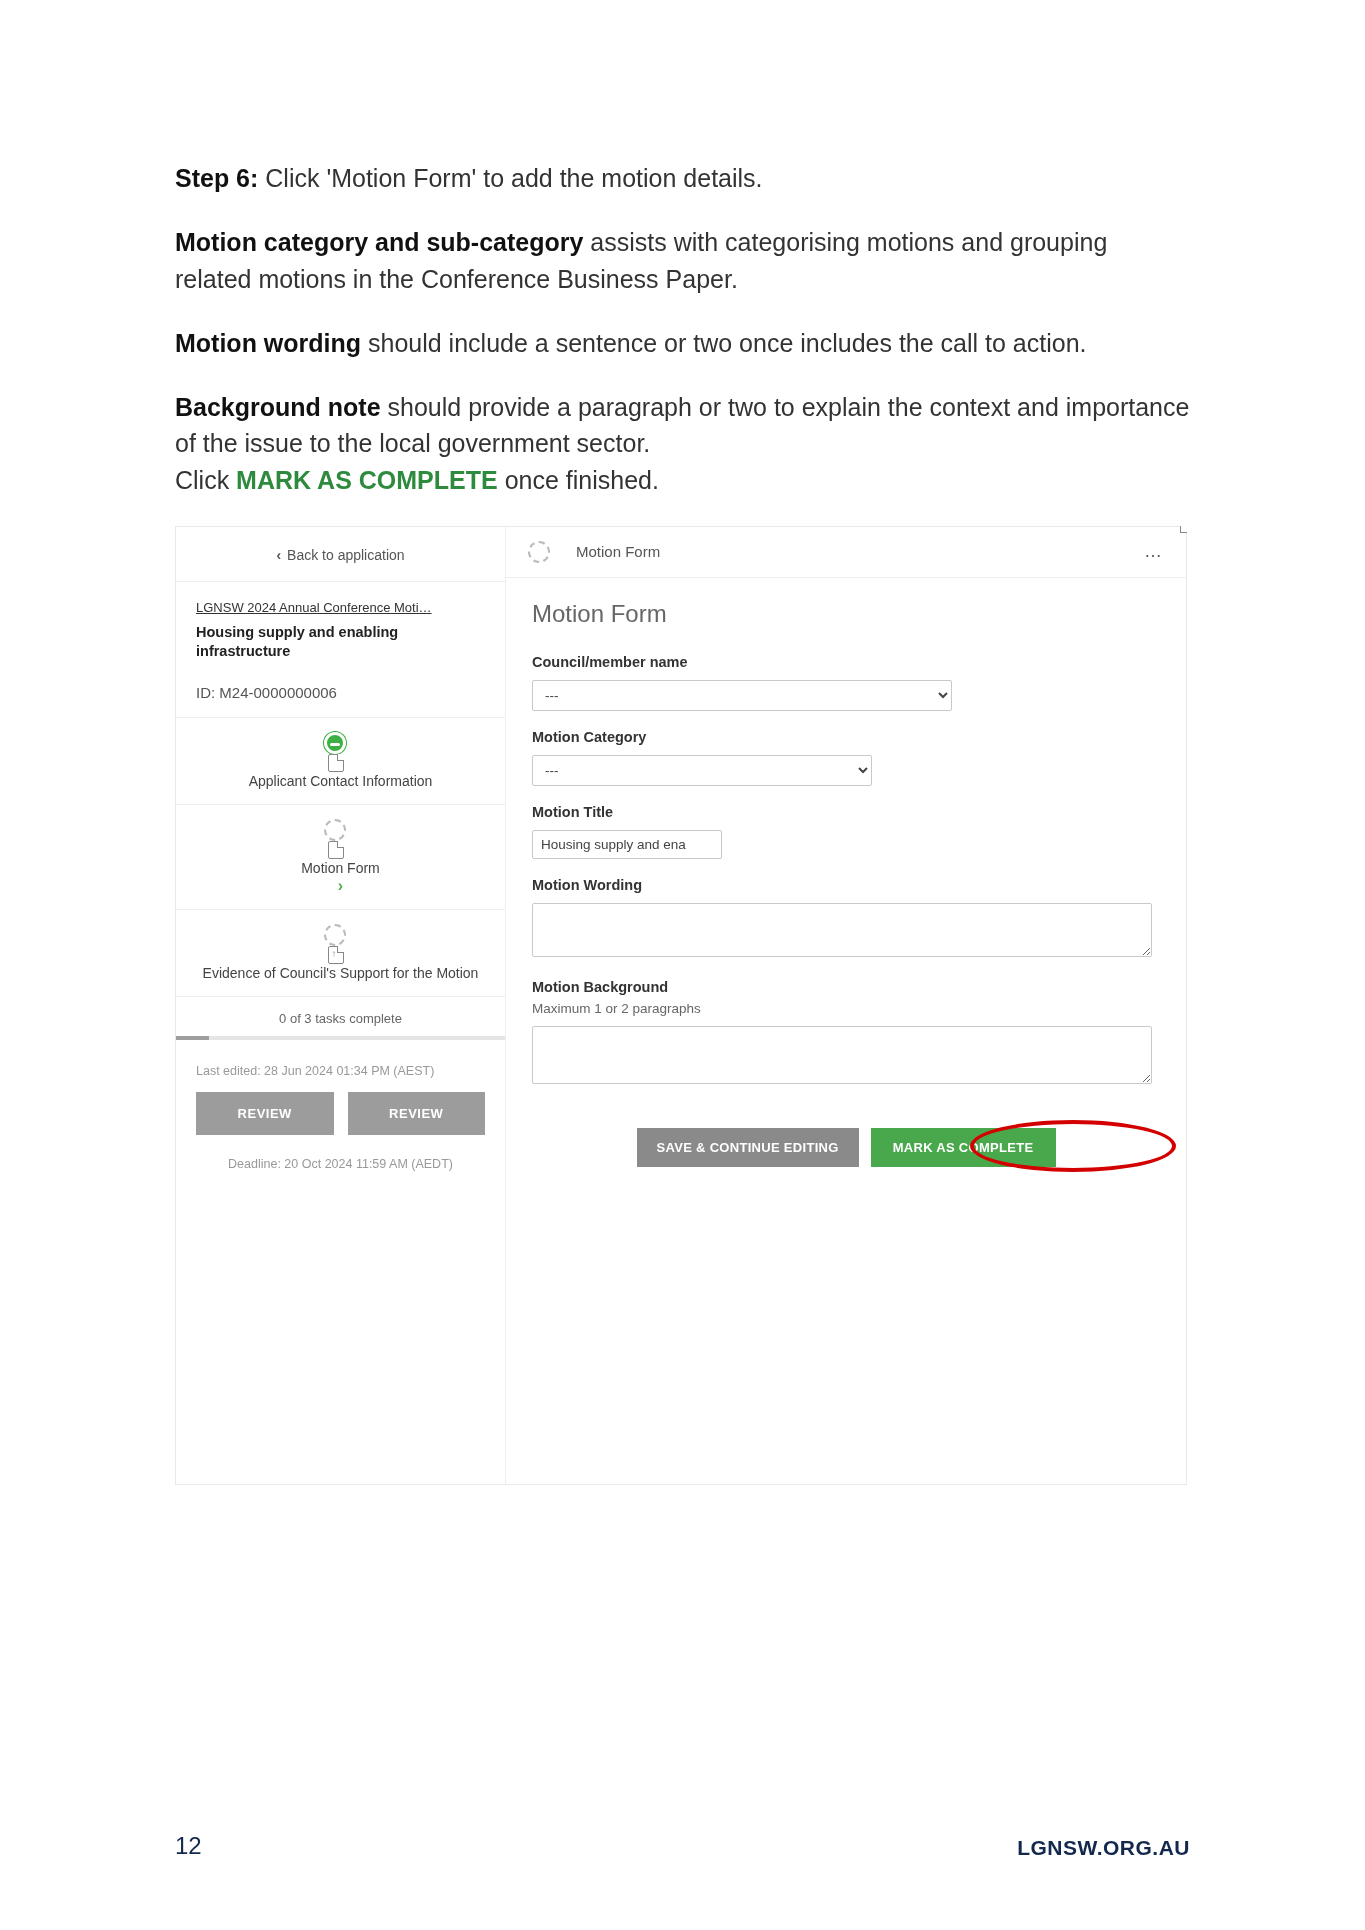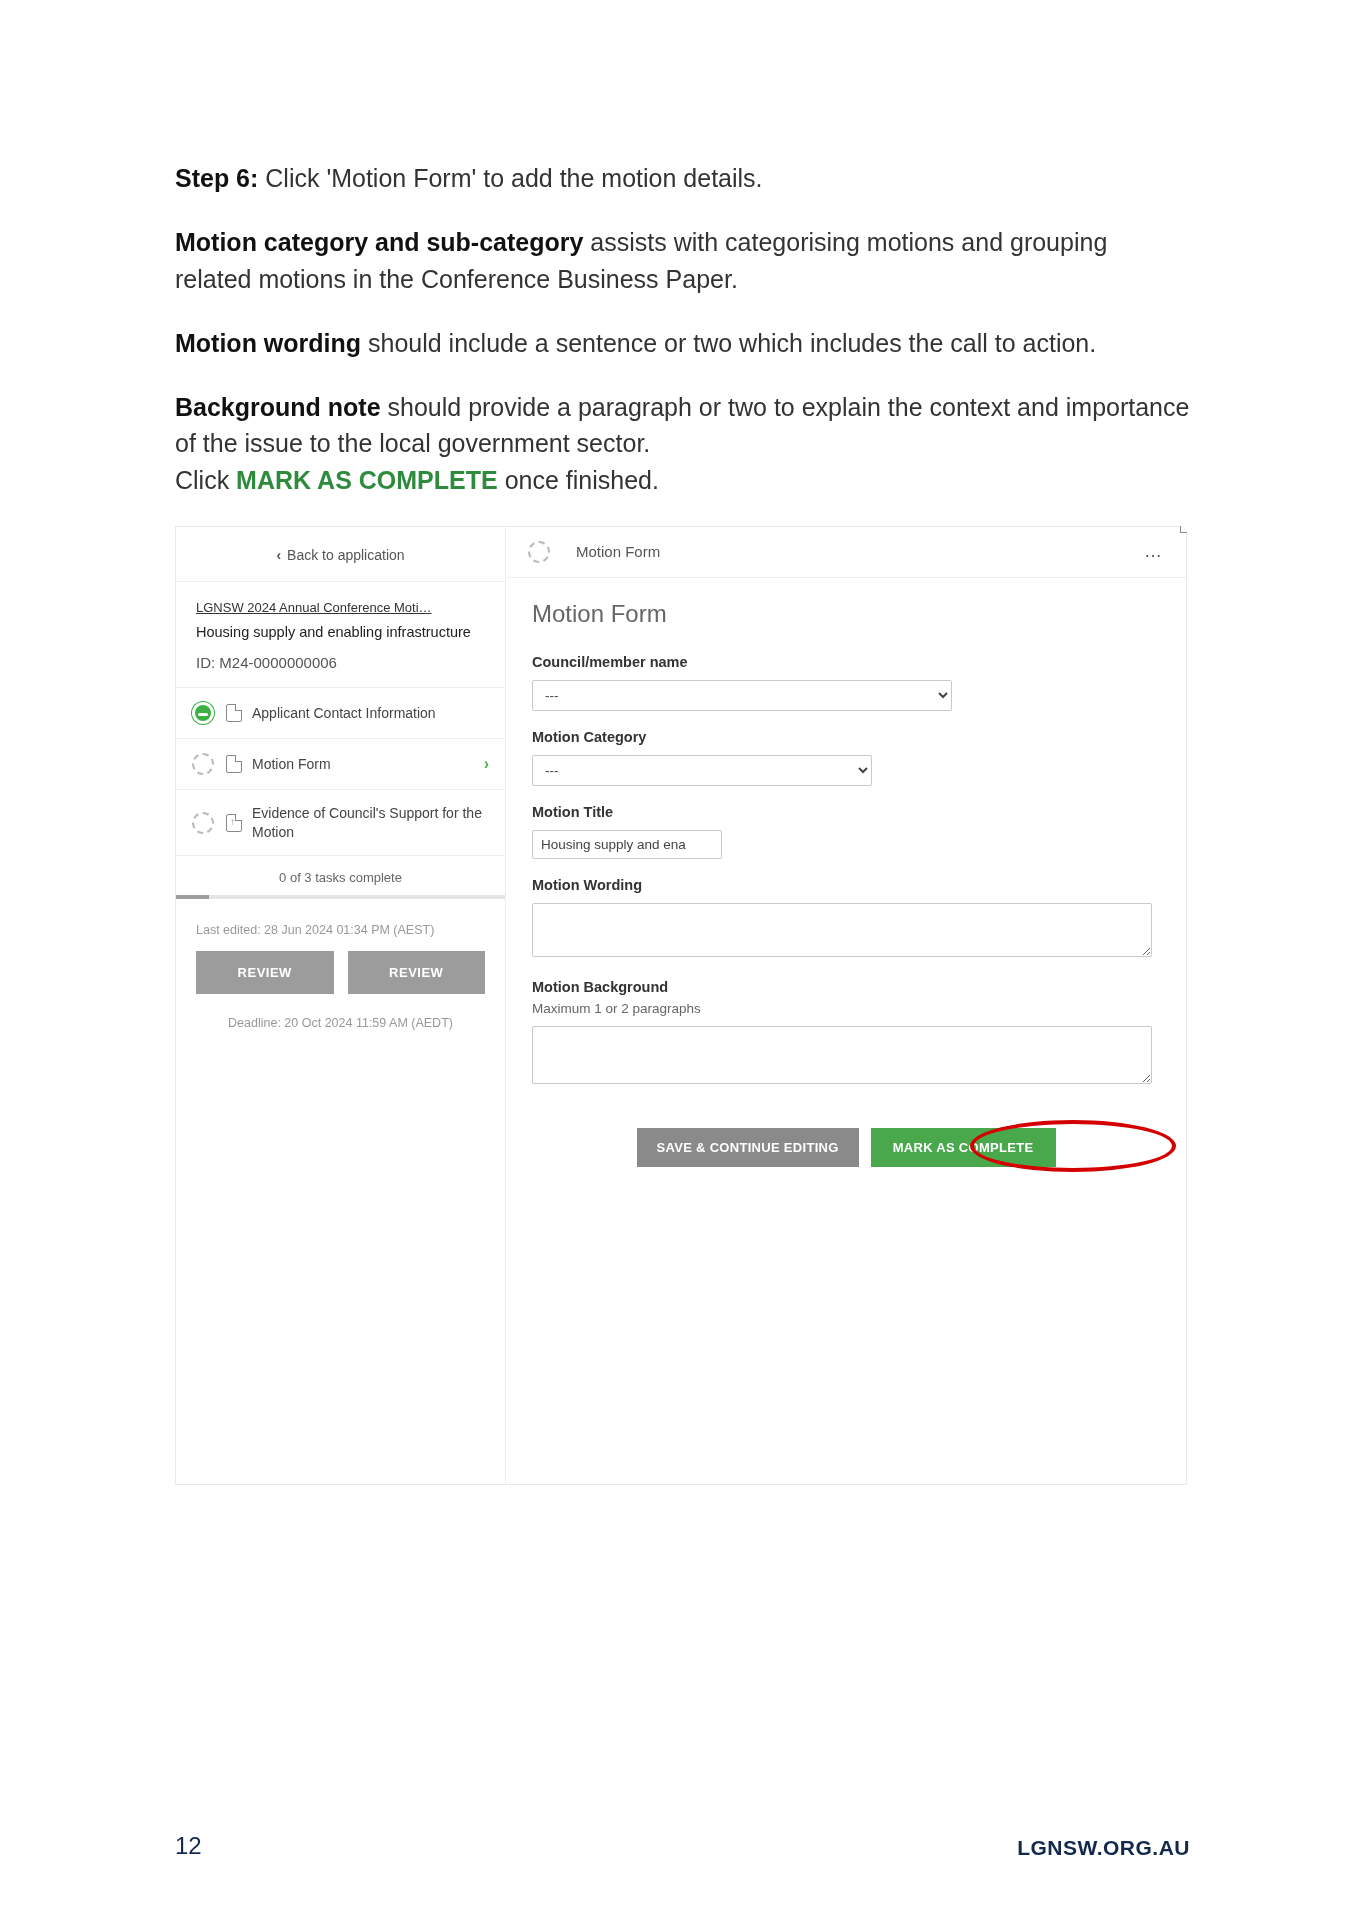--- a/index.html
+++ b/index.html
@@ -56,37 +56,38 @@
   }
   .conf-link {
     font-size: 13px;
     color: #333;
     text-decoration: underline;
     display: block;
     margin-bottom: 8px;
   }
   .app-title {
     font-size: 14.5px;
-    font-weight: 400;
+    font-weight: 700;
     color: #222;
     line-height: 1.35;
-    margin-bottom: 12px;
+    margin-bottom: 22px;
   }
   .app-id {
     font-size: 15px;
     color: #555;
   }
   .task-item {
     display: flex;
     align-items: center;
     padding: 14px 16px;
     border-bottom: 1px solid #eee;
     font-size: 14px;
     color: #444;
     cursor: pointer;
+    flex-direction: column;
   }
   .task-item.active {
     background: #fff;
   }
   .task-item .status-dot {
     width: 22px; height: 22px; border-radius: 50%;
     margin-right: 12px;
     flex-shrink: 0;
   }
   .dot-green {
@@ -219,21 +220,21 @@
 <div class="page">
 
   <div class="instr">
     <p>
       <strong>Step 6:</strong><span> Click 'Motion Form' to add the motion details.</span>
     </p>
     <p>
       <strong>Motion category and sub-category</strong><span> assists with categorising motions and grouping related motions in the Conference Business Paper.</span>
     </p>
     <p>
-      <strong>Motion wording</strong><span> should include a sentence or two which includes the call to action.</span>
+      <strong>Motion wording</strong><span> should include a sentence or two once includes the call to action.</span>
     </p>
     <p>
       <strong>Background note</strong><span> should provide a paragraph or two to explain the context and importance of the issue to the local government sector.</span><br>
       <span>Click </span><span class="mark-complete-text">MARK AS COMPLETE</span><span> once finished.</span>
     </p>
   </div>
 
   <div class="app">
 
     <div class="sidebar">

